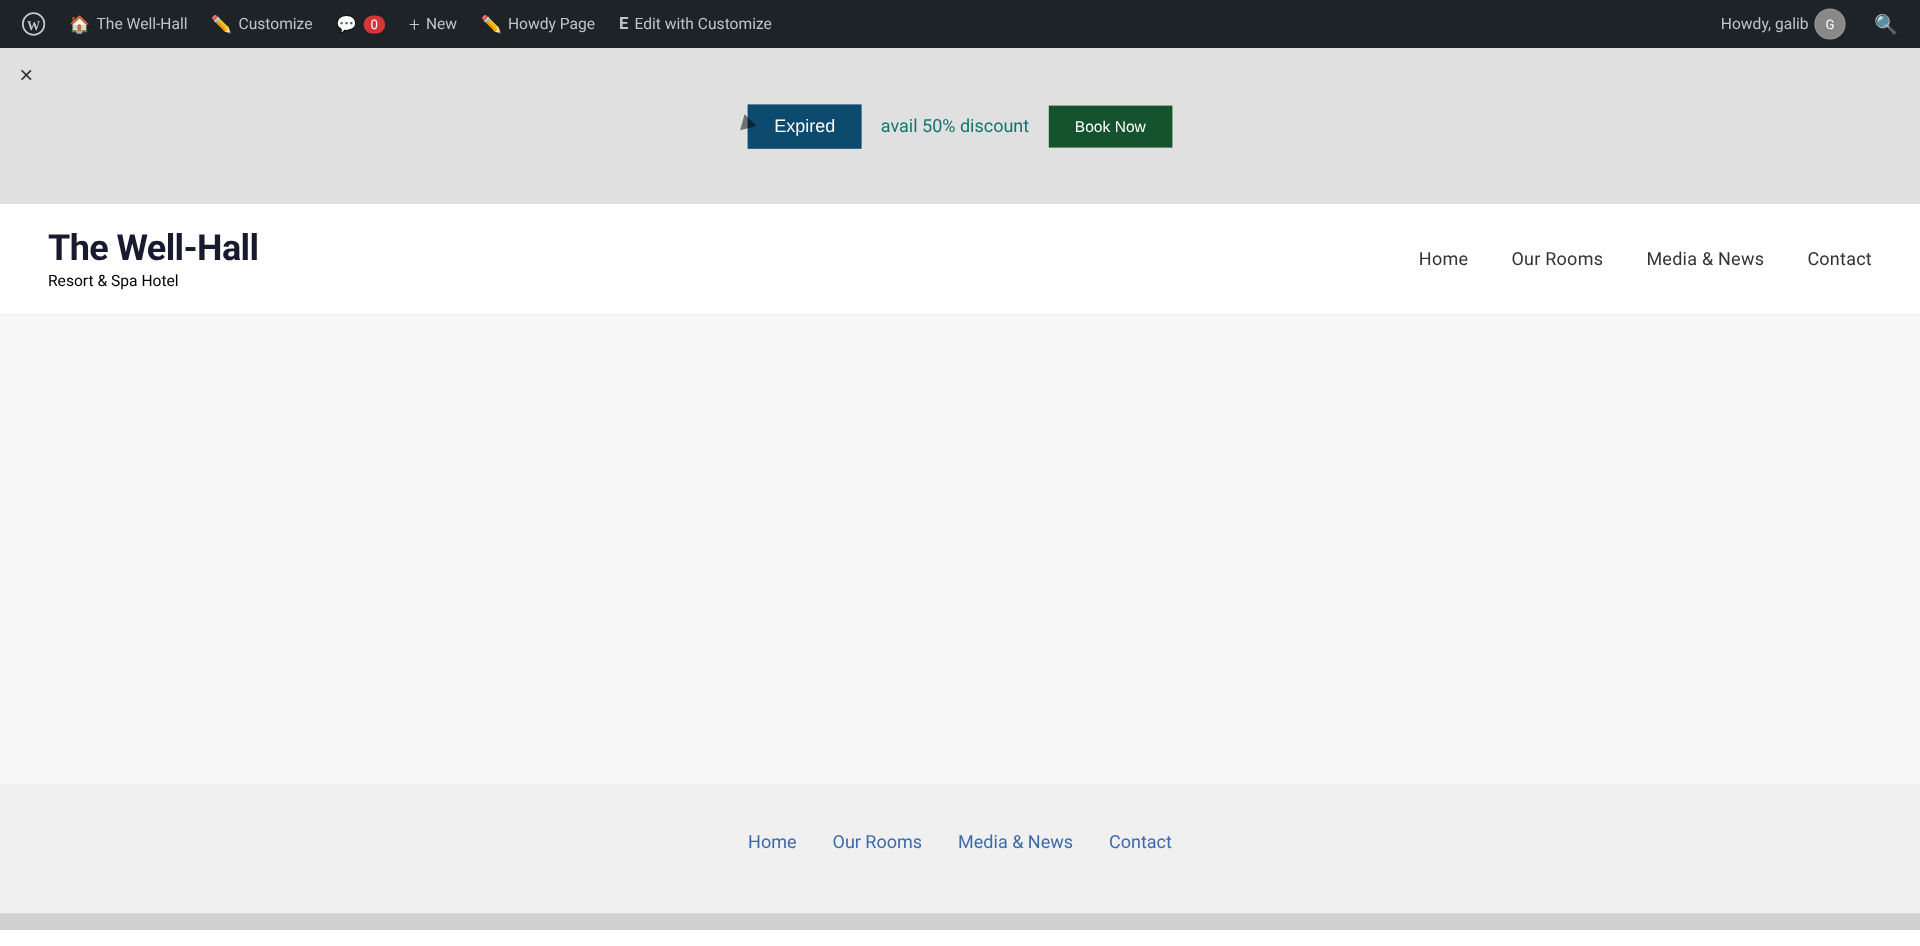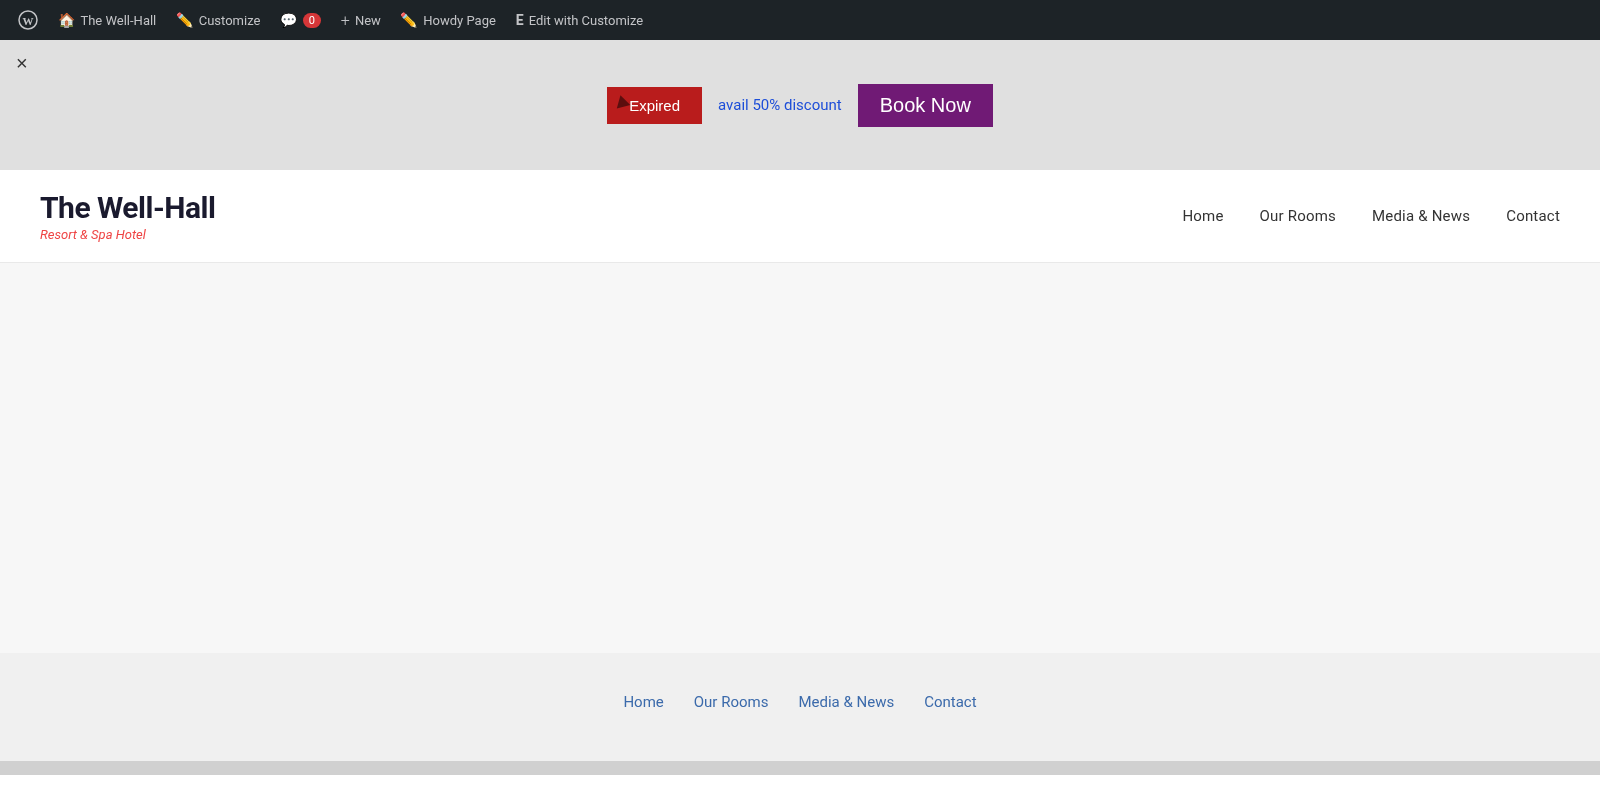--- a/index.html
+++ b/index.html
@@ -78,38 +78,38 @@
       position: absolute;
       top: 12px;
       left: 16px;
       background: none;
       border: none;
       font-size: 20px;
       cursor: pointer;
       color: #333;
     }
     .expired-btn {
-      background: #b91c1c;
+      background: #0c4a6e;
       color: #fff;
       border: none;
       padding: 10px 22px;
       font-size: 15px;
       font-weight: 500;
       cursor: pointer;
     }
     .discount-text {
-      color: #1d4ed8;
+      color: #0f766e;
       font-size: 15px;
     }
     .book-now-btn {
-      background: #701a75;
+      background: #14532d;
       color: #fff;
       border: none;
       padding: 10px 22px;
-      font-size: 20px;
+      font-size: 13px;
       font-weight: 500;
       cursor: pointer;
     }
     .cursor-indicator {
       position: absolute;
       top: 55px;
       left: 615px;
       width: 0;
       height: 0;
       border-left: 7px solid transparent;
@@ -129,23 +129,22 @@
       min-height: 80px;
     }
     .site-branding .site-title {
       font-size: 30px;
       font-weight: 700;
       color: #1a1a2e;
       letter-spacing: -0.5px;
     }
     .site-branding .site-tagline {
       font-size: 13px;
-      color: #ef4444;
+      color: #000000;
       margin-top: 2px;
-      font-style: italic;
     }
     nav.main-nav {
       display: flex;
       align-items: center;
       gap: 36px;
     }
     nav.main-nav a {
       color: #333;
       text-decoration: none;
       font-size: 15px;
@@ -220,20 +219,31 @@
   <div class="admin-bar-item">
     <span style="font-size:14px;">✏️</span>
     <span>Howdy Page</span>
   </div>
 
   <div class="admin-bar-item">
     <span style="font-size:14px; color:#c3c4c7; font-weight:bold;">E</span>
     <span>Edit with Customize</span>
   </div>
 
+  <div class="admin-bar-right">
+    <div class="admin-bar-item">
+      <span>Howdy, galib</span>
+      <div class="avatar-circle">
+        <span style="font-size:11px; color:#fff;">G</span>
+      </div>
+    </div>
+    <div class="admin-bar-item">
+      <span style="font-size:16px;">🔍</span>
+    </div>
+  </div>
 </div>
 
 <div id="notification-bar">
   <button id="close-btn">×</button>
 
   <div class="cursor-indicator"></div>
 
   <button class="expired-btn">Expired</button>
   <span class="discount-text">avail 50% discount</span>
   <button class="book-now-btn">Book Now</button>

